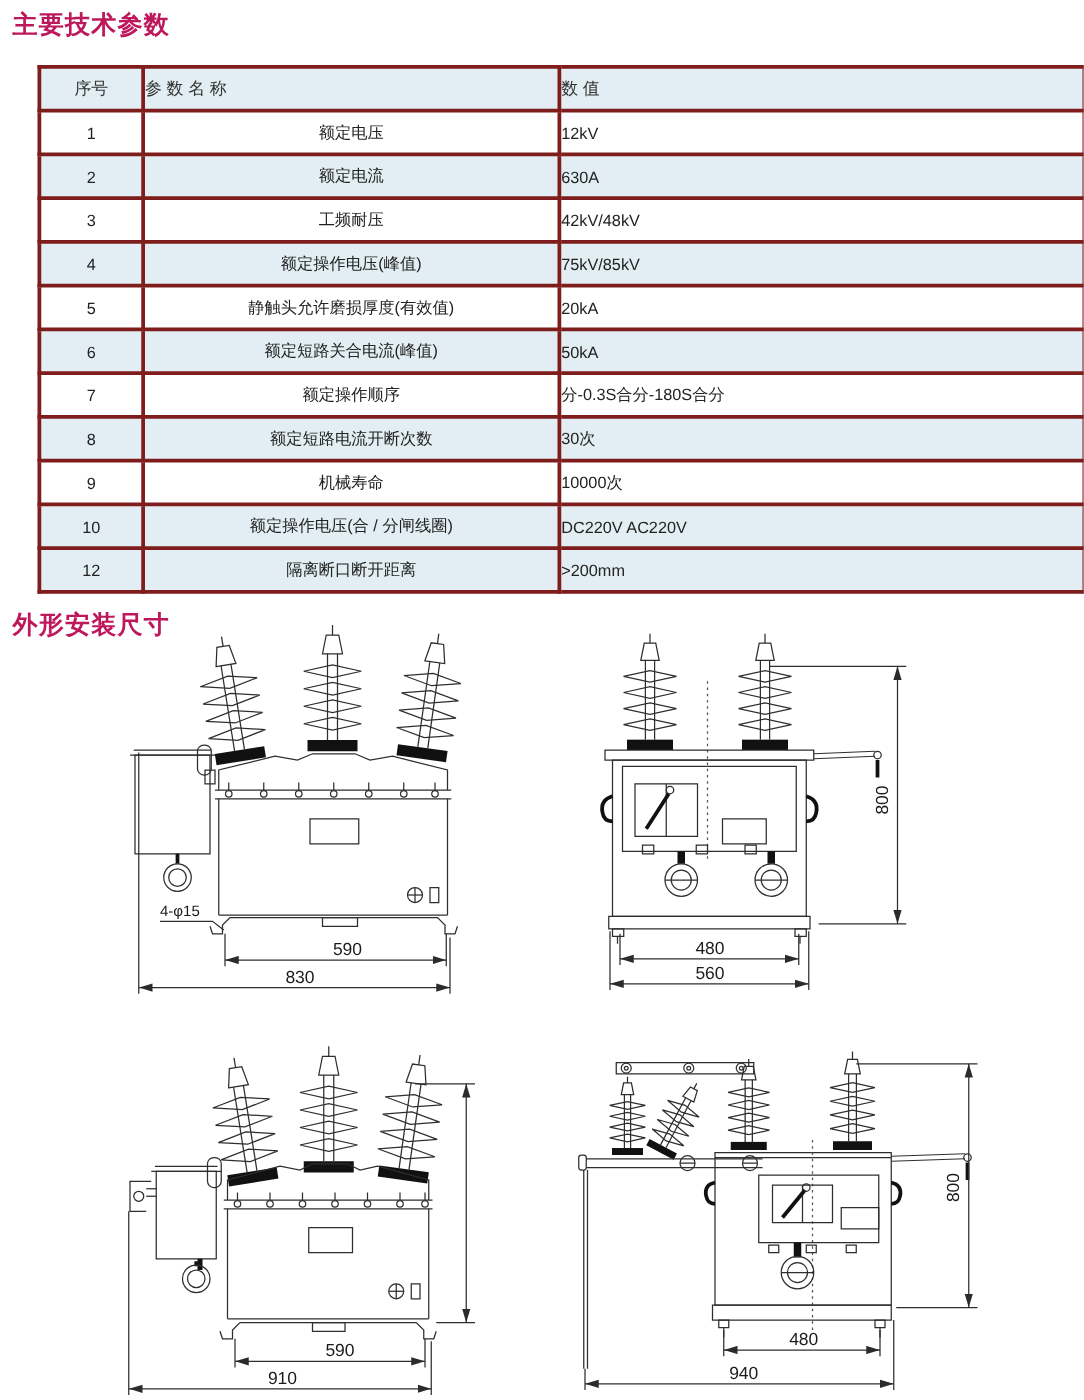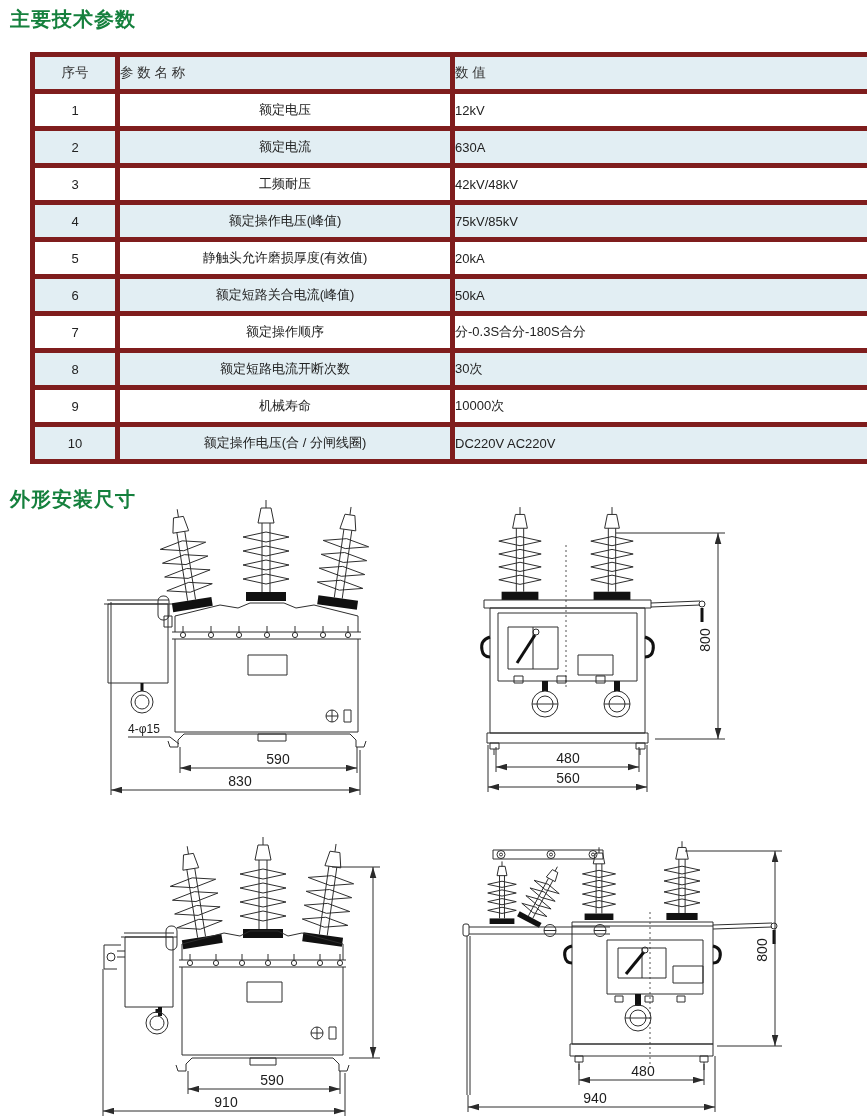--- a/index.html
+++ b/index.html
@@ -1,23 +1,23 @@
 <!DOCTYPE html>
 <html><head>
 <meta charset="utf-8">
 <style>
   html,body{margin:0;padding:0;background:#fff;}
   .page{position:relative;width:867px;height:1120px;background:#fff;overflow:hidden;
         font-family:"Liberation Sans","DejaVu Sans",sans-serif;color:#222;}
-  .sec-title{position:absolute;left:10px;font-size:20px;font-weight:bold;color:#15803d;letter-spacing:1px;}
+  .sec-title{position:absolute;left:10px;font-size:20px;font-weight:bold;color:#be185d;letter-spacing:1px;}
   #title1{top:6px;}
   #title2{top:486px;}
   table.spec{position:absolute;left:30px;top:52px;width:827px;border-collapse:collapse;
              table-layout:fixed;font-size:13px;color:#222;}
-  table.spec td{border:5px solid #7f1d1d;height:32px;padding:0;background:#fff;}
+  table.spec td{border:3px solid #7f1d1d;height:32px;padding:0;background:#fff;}
   table.spec tr.alt td{background:#e2eef3;}
   td.c-no{width:80px;text-align:center;}
   td.c-name{width:330px;text-align:center;padding-left:30px;}
   td.c-val{width:417px;text-align:left;}
   tr.head td{font-size:13.5px;color:#333;}
   tr.head td.c-name{text-align:left;padding-left:0;}
   .drawings{position:absolute;left:0;top:515px;width:867px;height:605px;}
   svg{position:absolute;overflow:visible;}
   svg *{vector-effect:non-scaling-stroke;}
   .ln{stroke:#2e2e2e;stroke-width:1;fill:none;}
@@ -85,20 +85,25 @@
       <tr>
         <td class="c-no">9</td>
         <td class="c-name">机械寿命</td>
         <td class="c-val">10000次</td>
       </tr>
       <tr class="alt">
         <td class="c-no">10</td>
         <td class="c-name">额定操作电压(合 / 分闸线圈)</td>
         <td class="c-val">DC220V AC220V</td>
       </tr>
+      <tr class="alt">
+        <td class="c-no">12</td>
+        <td class="c-name">隔离断口断开距离</td>
+        <td class="c-val">&gt;200mm</td>
+      </tr>
     </tbody>
   </table>
 
   <div class="sec-title" id="title2">外形安装尺寸</div>
 
   <div class="drawings">
 
     <svg style="left:80px;top:5px;" width="370" height="290" viewBox="0 0 370 290">
       <defs>
         <marker id="ar1" viewBox="0 0 10 6" refX="10" refY="3" markerWidth="11" markerHeight="7" orient="auto-start-reverse" markerUnits="userSpaceOnUse">

